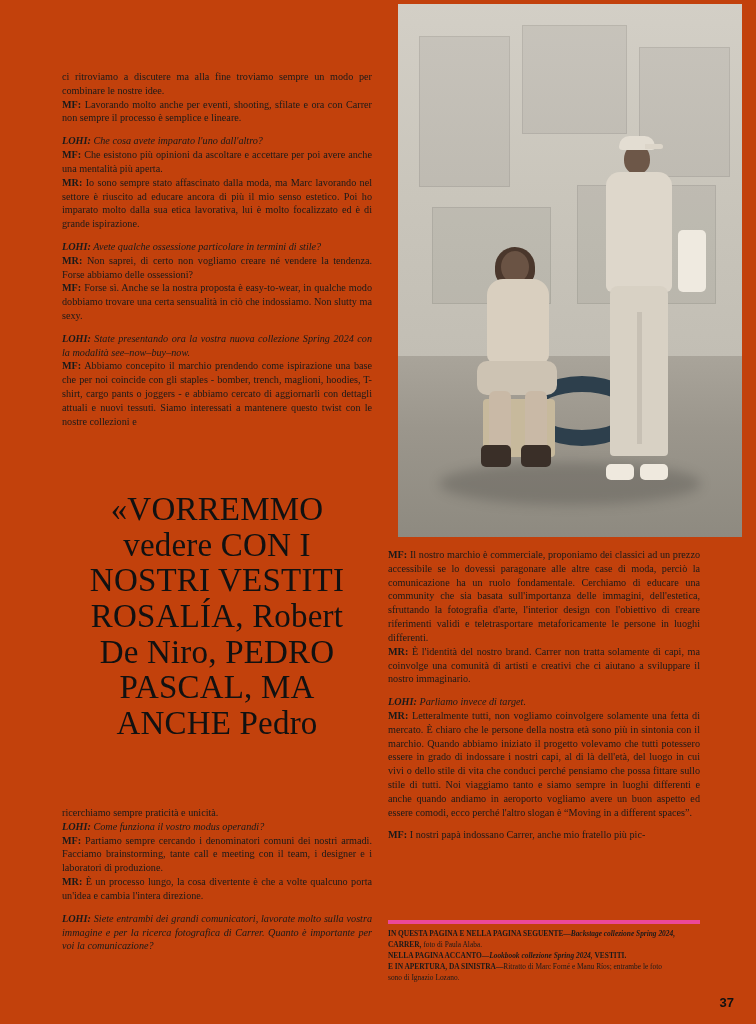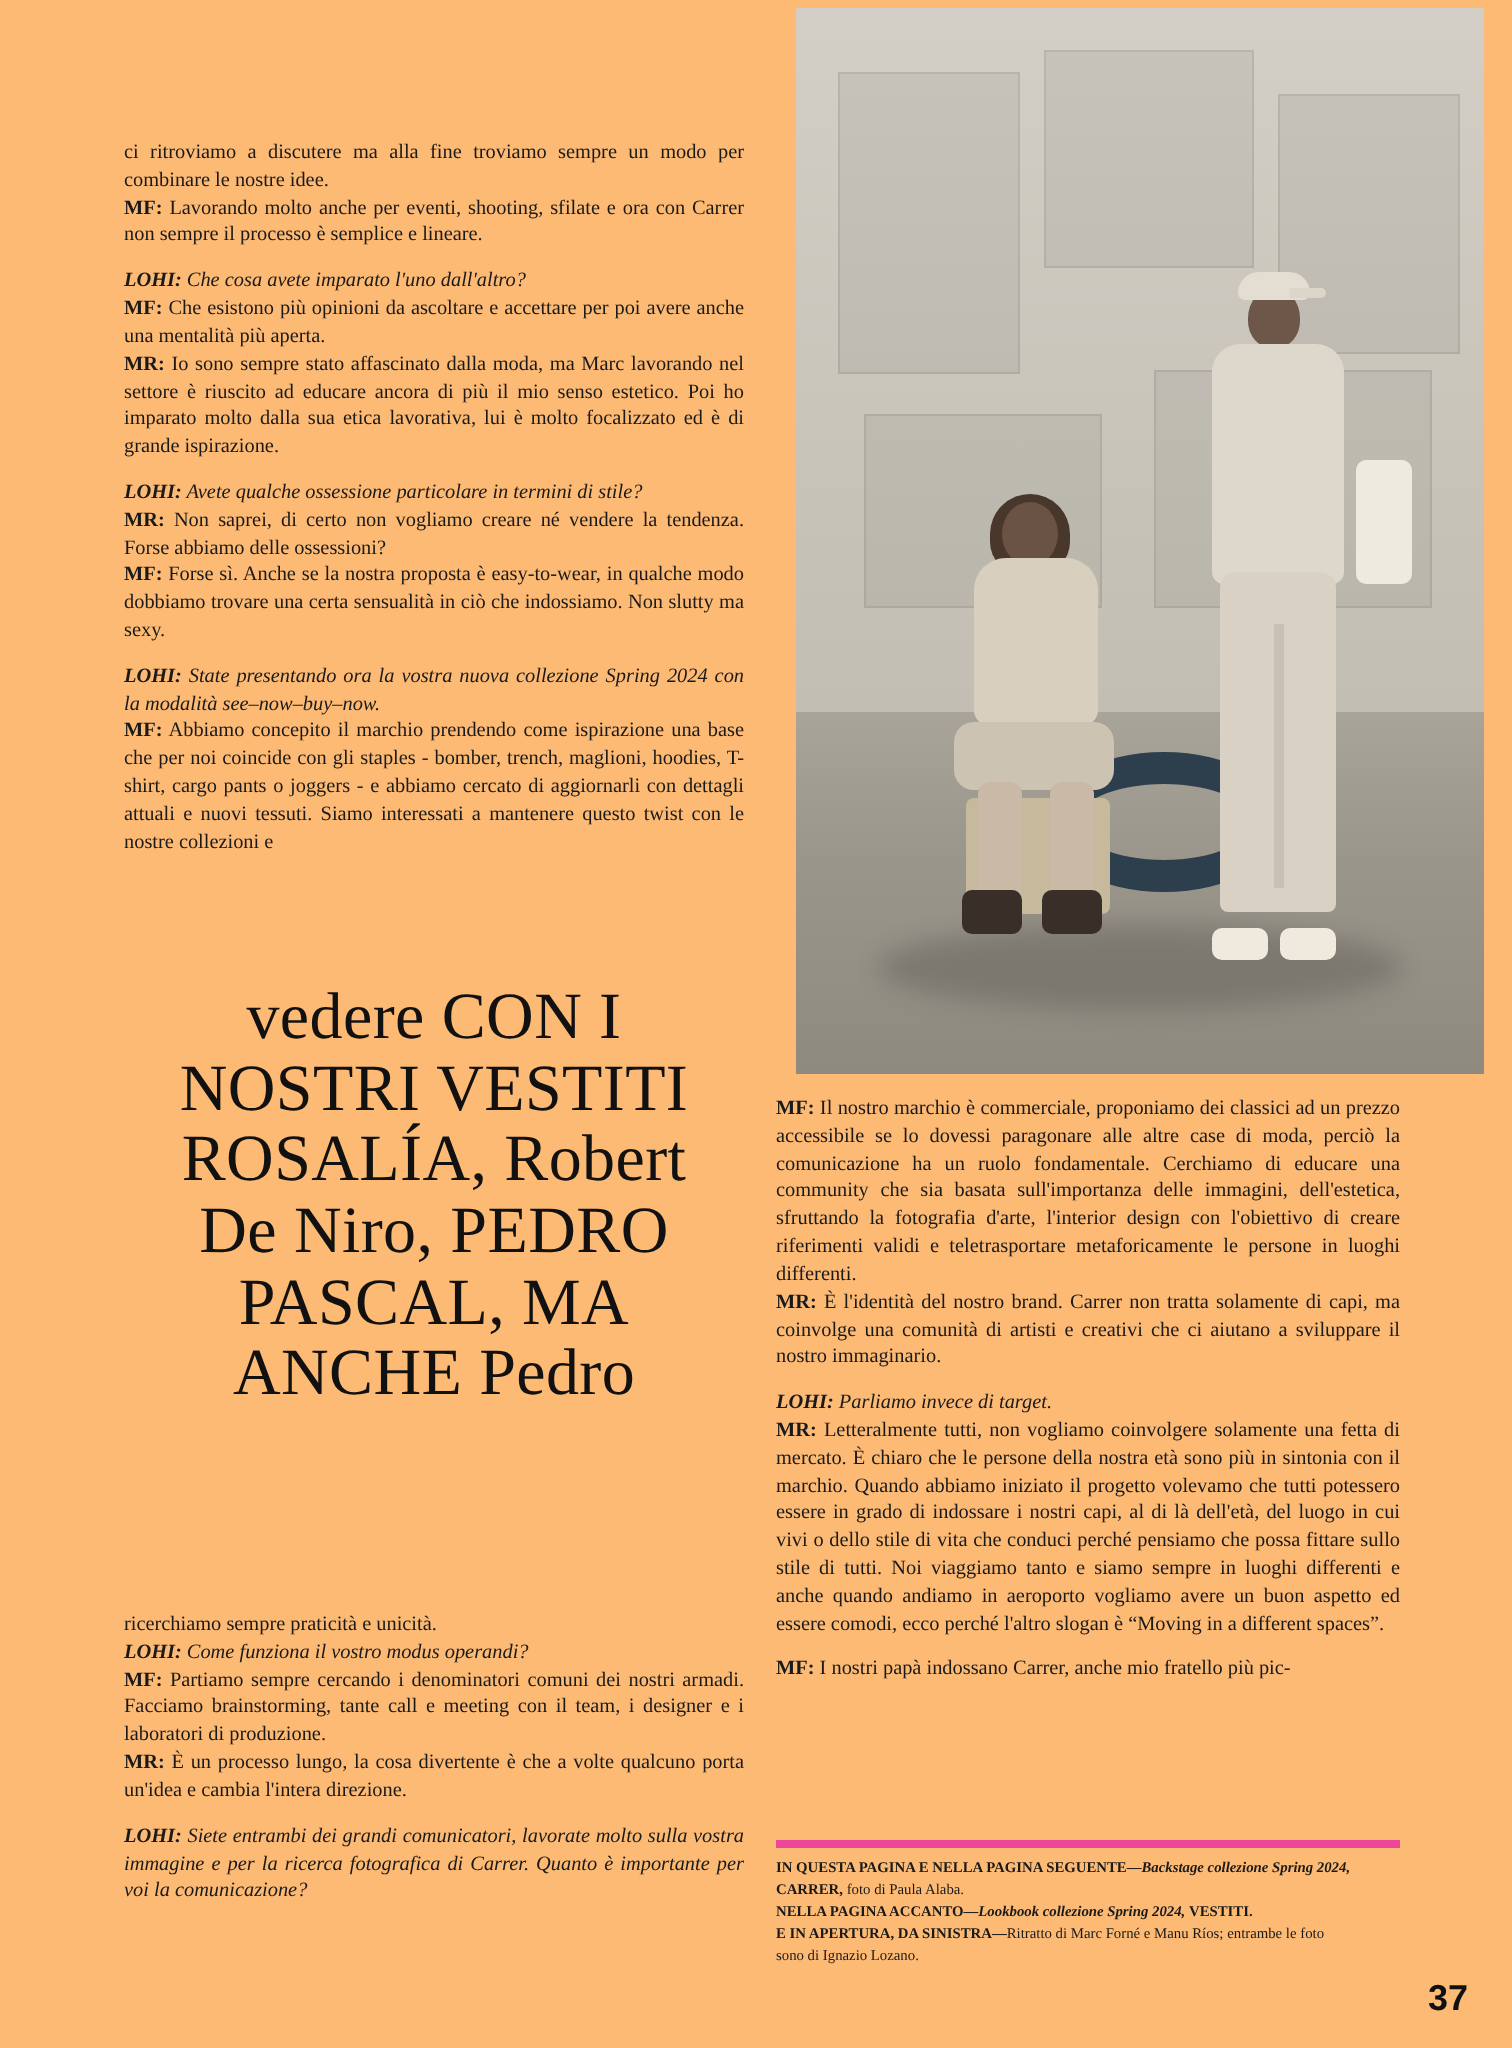--- a/index.html
+++ b/index.html
@@ -12,21 +12,21 @@
     height: 1024px;
     position: relative;
     font-family: "Liberation Serif", serif;
     color: #1a1a1a;
     overflow: hidden;
   }
 
   .page {
     position: absolute;
     inset: 0;
-    background: #fdba74;
+    background: #c2410c;
   }
 
   
   .photo {
     position: absolute;
     left: 398px;
     top: 4px;
     width: 344px;
     height: 533px;
     background: #b9b5ad;
@@ -227,21 +227,21 @@
   }
   .caption .bi { font-weight: bold; font-style: italic; }
   .caption .b { font-weight: bold; }
 
   
   .folio {
     position: absolute;
     right: 22px;
     bottom: 14px;
     font-family: "Liberation Sans", sans-serif;
-    font-size: 18px;
+    font-size: 13px;
     font-weight: bold;
     color: #111;
   }
 </style>
 </head>
 <body>
 
 <div class="page">
 
   <div class="photo">
@@ -286,20 +286,21 @@
 
     <p class="para gap q"><span class="lbl-q">LOHI:</span> <span>Avete qualche ossessione particolare in termini di stile?</span></p>
     <p class="para"><span class="lbl">MR:</span> <span>Non saprei, di certo non vogliamo creare né vendere la tendenza. Forse abbiamo delle ossessioni?</span></p>
     <p class="para"><span class="lbl">MF:</span> <span>Forse sì. Anche se la nostra proposta è easy-to-wear, in qualche modo dobbiamo trovare una certa sensualità in ciò che indossiamo. Non slutty ma sexy.</span></p>
 
     <p class="para gap q"><span class="lbl-q">LOHI:</span> <span>State presentando ora la vostra nuova collezione Spring 2024 con la modalità see–now–buy–now.</span></p>
     <p class="para"><span class="lbl">MF:</span> <span>Abbiamo concepito il marchio prendendo come ispirazione una base che per noi coincide con gli staples - bomber, trench, maglioni, hoodies, T-shirt, cargo pants o joggers - e abbiamo cercato di aggiornarli con dettagli attuali e nuovi tessuti. Siamo interessati a mantenere questo twist con le nostre collezioni e</span></p>
   </div>
 
   <div class="pullquote">
+    <div><span>«VORREMMO</span></div>
     <div><span class="it">vedere</span><span> CON I</span></div>
     <div><span>NOSTRI VESTITI</span></div>
     <div><span>ROSALÍA, </span><span class="it">Robert</span></div>
     <div><span class="it">De Niro</span><span>, PEDRO</span></div>
     <div><span>PASCAL, MA</span></div>
     <div><span>ANCHE </span><span class="it">Pedro</span></div>
   </div>
 
   <div class="col col-left-bottom">
     <p class="para"><span>ricerchiamo sempre praticità e unicità.</span></p>

